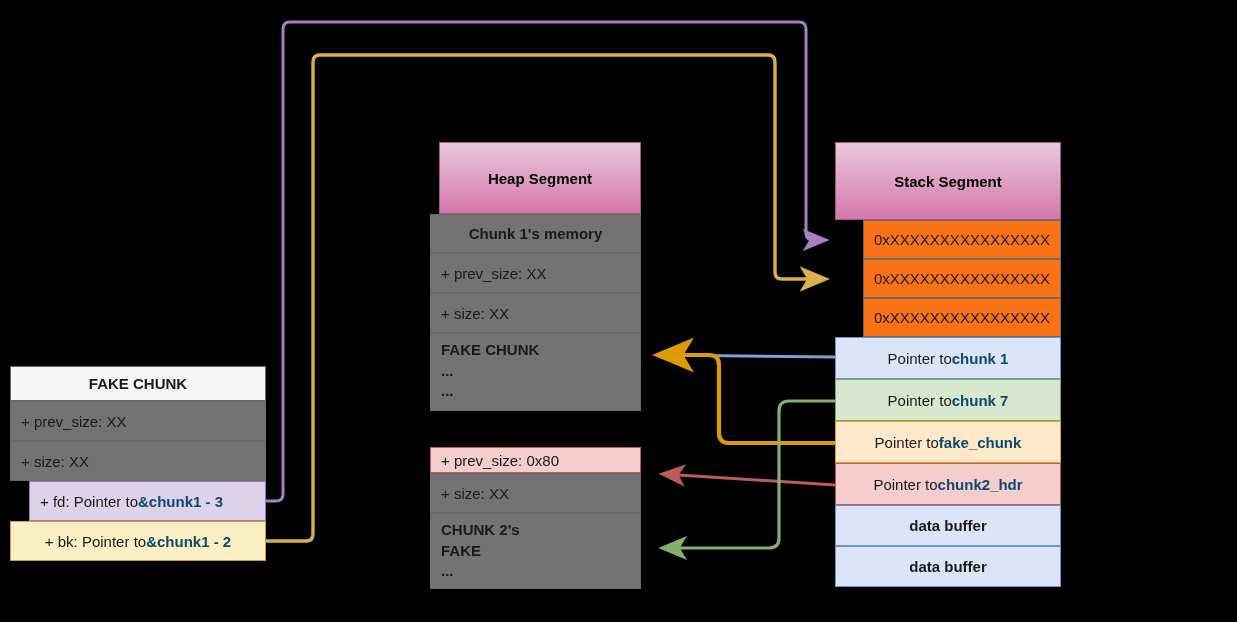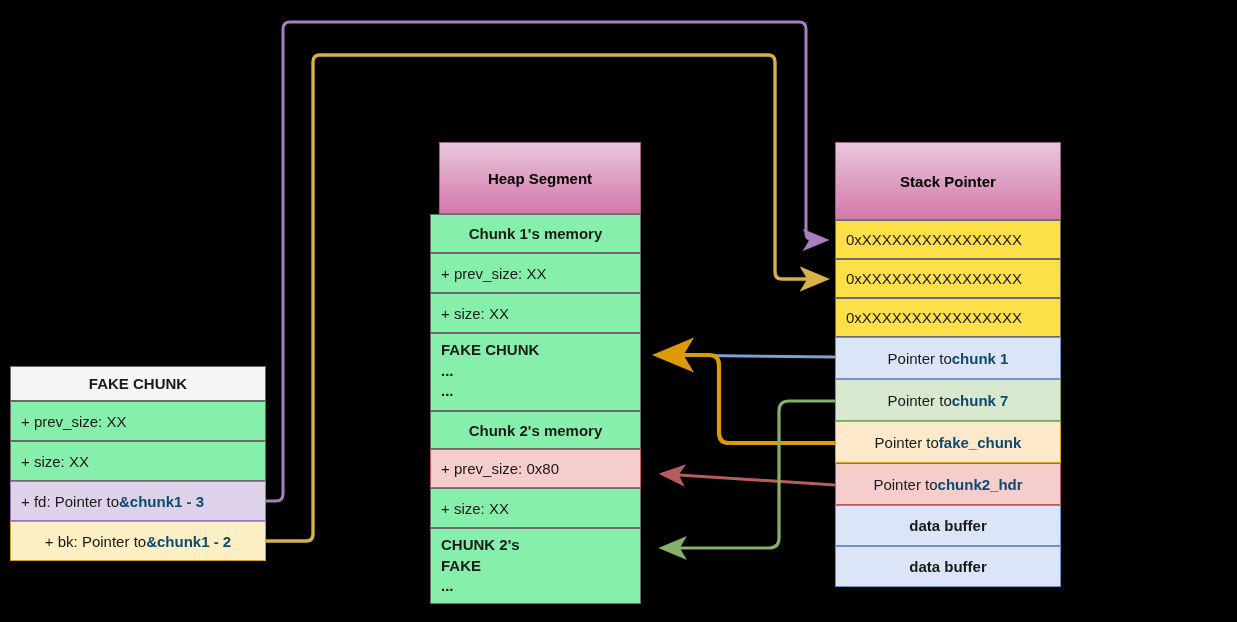--- a/index.html
+++ b/index.html
@@ -19,22 +19,22 @@
   .row.center{justify-content:center;font-weight:bold;}
   .row.multi{display:block;padding:6px 10px;line-height:1.38;}
   .row b{font-weight:bold;color:#0c4a6e;}
 
   .r-blue{background:#dbe5f7;border-color:#6f92c9;}
   .r-green{background:#d8e8cf;border-color:#7aa55f;}
   .r-orange{background:#fde8c9;border-color:#d9a326;}
   .r-red{background:#f5cdcd;border-color:#c05a5a;}
   .r-purple{background:#ded2ea;border-color:#9c77bd;}
   .r-yellow{background:#fdefc4;border-color:#c9a227;justify-content:center;}
-  .r-plain{background:#86efac;border-color:#6b6b6b;}
-  .r-white{background:#fde047;border-color:#6b6b6b;}
+  .r-plain{background:#737373;border-color:#6b6b6b;}
+  .r-white{background:#f97316;border-color:#6b6b6b;margin-left:28px;}
   .bold{font-weight:bold;}
 </style>
 </head>
 <body>
 
 <div class="canvas">
 
   <svg class="wires" viewBox="0 0 1237 622">
     <defs>
       <marker id="ah-purple" viewBox="0 0 12 10" refX="10" refY="5" markerWidth="9" markerHeight="8" orient="auto">
@@ -67,52 +67,51 @@
 
     <path d="M835,485 L663,474" fill="none" stroke="#b85c5c" stroke-width="3" marker-end="url(#ah-red)"></path>
 
     <path d="M835,401 L789,401 Q779,401 779,411 L779,538 Q779,548 769,548 L663,548" fill="none" stroke="#84b06a" stroke-width="3.2" marker-end="url(#ah-green)"></path>
   </svg>
 
   <div class="box" style="left:10px;top:366px;width:256px;">
     <div class="row center" style="height:35px;">FAKE CHUNK</div>
     <div class="row r-plain" style="height:40px;">+ prev_size: XX</div>
     <div class="row r-plain" style="height:40px;">+ size: XX</div>
-    <div class="row r-purple" style="height:40px;">
+    <div class="row r-purple" style="height:40px;margin-left:19px;">
       <span>+ fd: Pointer to </span>
         <b>&amp;chunk1 - 3</b>
     </div>
     <div class="row r-yellow" style="height:40px;">
       <span>+ bk: Pointer to </span>
         <b>&amp;chunk1 - 2</b>
     </div>
   </div>
 
   <div class="box" style="left:430px;top:142px;width:211px;">
     <div class="seg-head" style="height:72px;margin-left:9px;">Heap Segment</div>
     <div class="row r-plain center" style="height:39px;">Chunk 1's memory</div>
     <div class="row r-plain" style="height:40px;">+ prev_size: XX</div>
     <div class="row r-plain" style="height:40px;">+ size: XX</div>
     <div class="row r-plain multi" style="height:78px;">
       <div class="bold">FAKE CHUNK</div>
       <div class="bold">...</div>
       <div class="bold">...</div>
     </div>
-    <div class="row r-plain center" style="height:38px;">Chunk 2's memory</div>
-    <div class="row r-red" style="height:39px;">+ prev_size: 0x80</div>
+    <div class="row r-red" style="height:26px;margin-top:36px;">+ prev_size: 0x80</div>
     <div class="row r-plain" style="height:40px;">+ size: XX</div>
     <div class="row r-plain multi" style="height:76px;">
       <div class="bold">CHUNK 2's</div>
       <div class="bold">FAKE</div>
       <div class="bold">...</div>
     </div>
   </div>
 
   <div class="box" style="left:835px;top:142px;width:226px;">
-    <div class="seg-head" style="height:78px;">Stack Pointer</div>
+    <div class="seg-head" style="height:78px;">Stack Segment</div>
     <div class="row r-white" style="height:39px;">0xXXXXXXXXXXXXXXXX</div>
     <div class="row r-white" style="height:39px;">0xXXXXXXXXXXXXXXXX</div>
     <div class="row r-white" style="height:39px;">0xXXXXXXXXXXXXXXXX</div>
     <div class="row r-blue" style="height:42px;justify-content:center;">
       <span>Pointer to </span>
         <b>chunk 1</b>
     </div>
     <div class="row r-green" style="height:42px;justify-content:center;">
       <span>Pointer to </span>
         <b>chunk 7</b>

